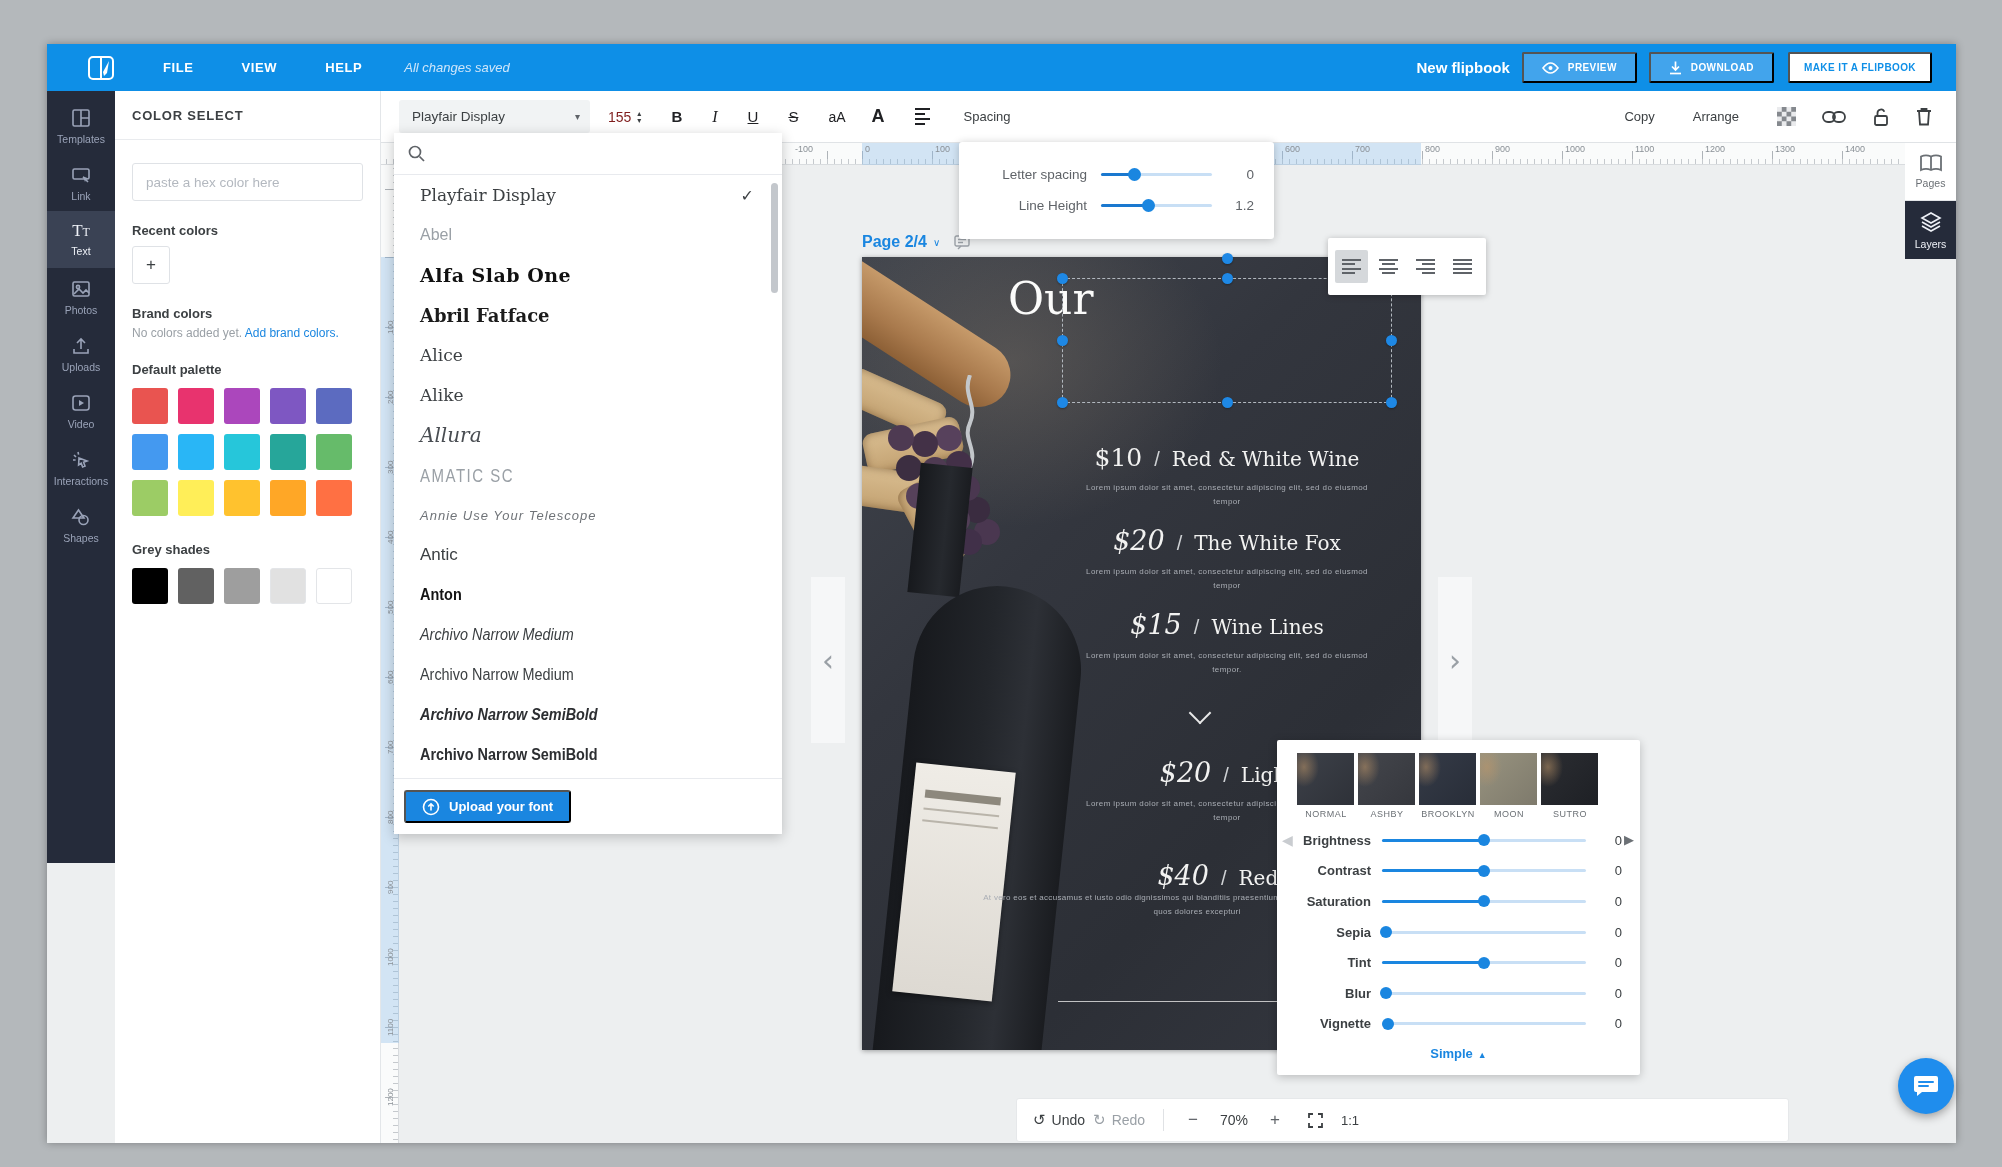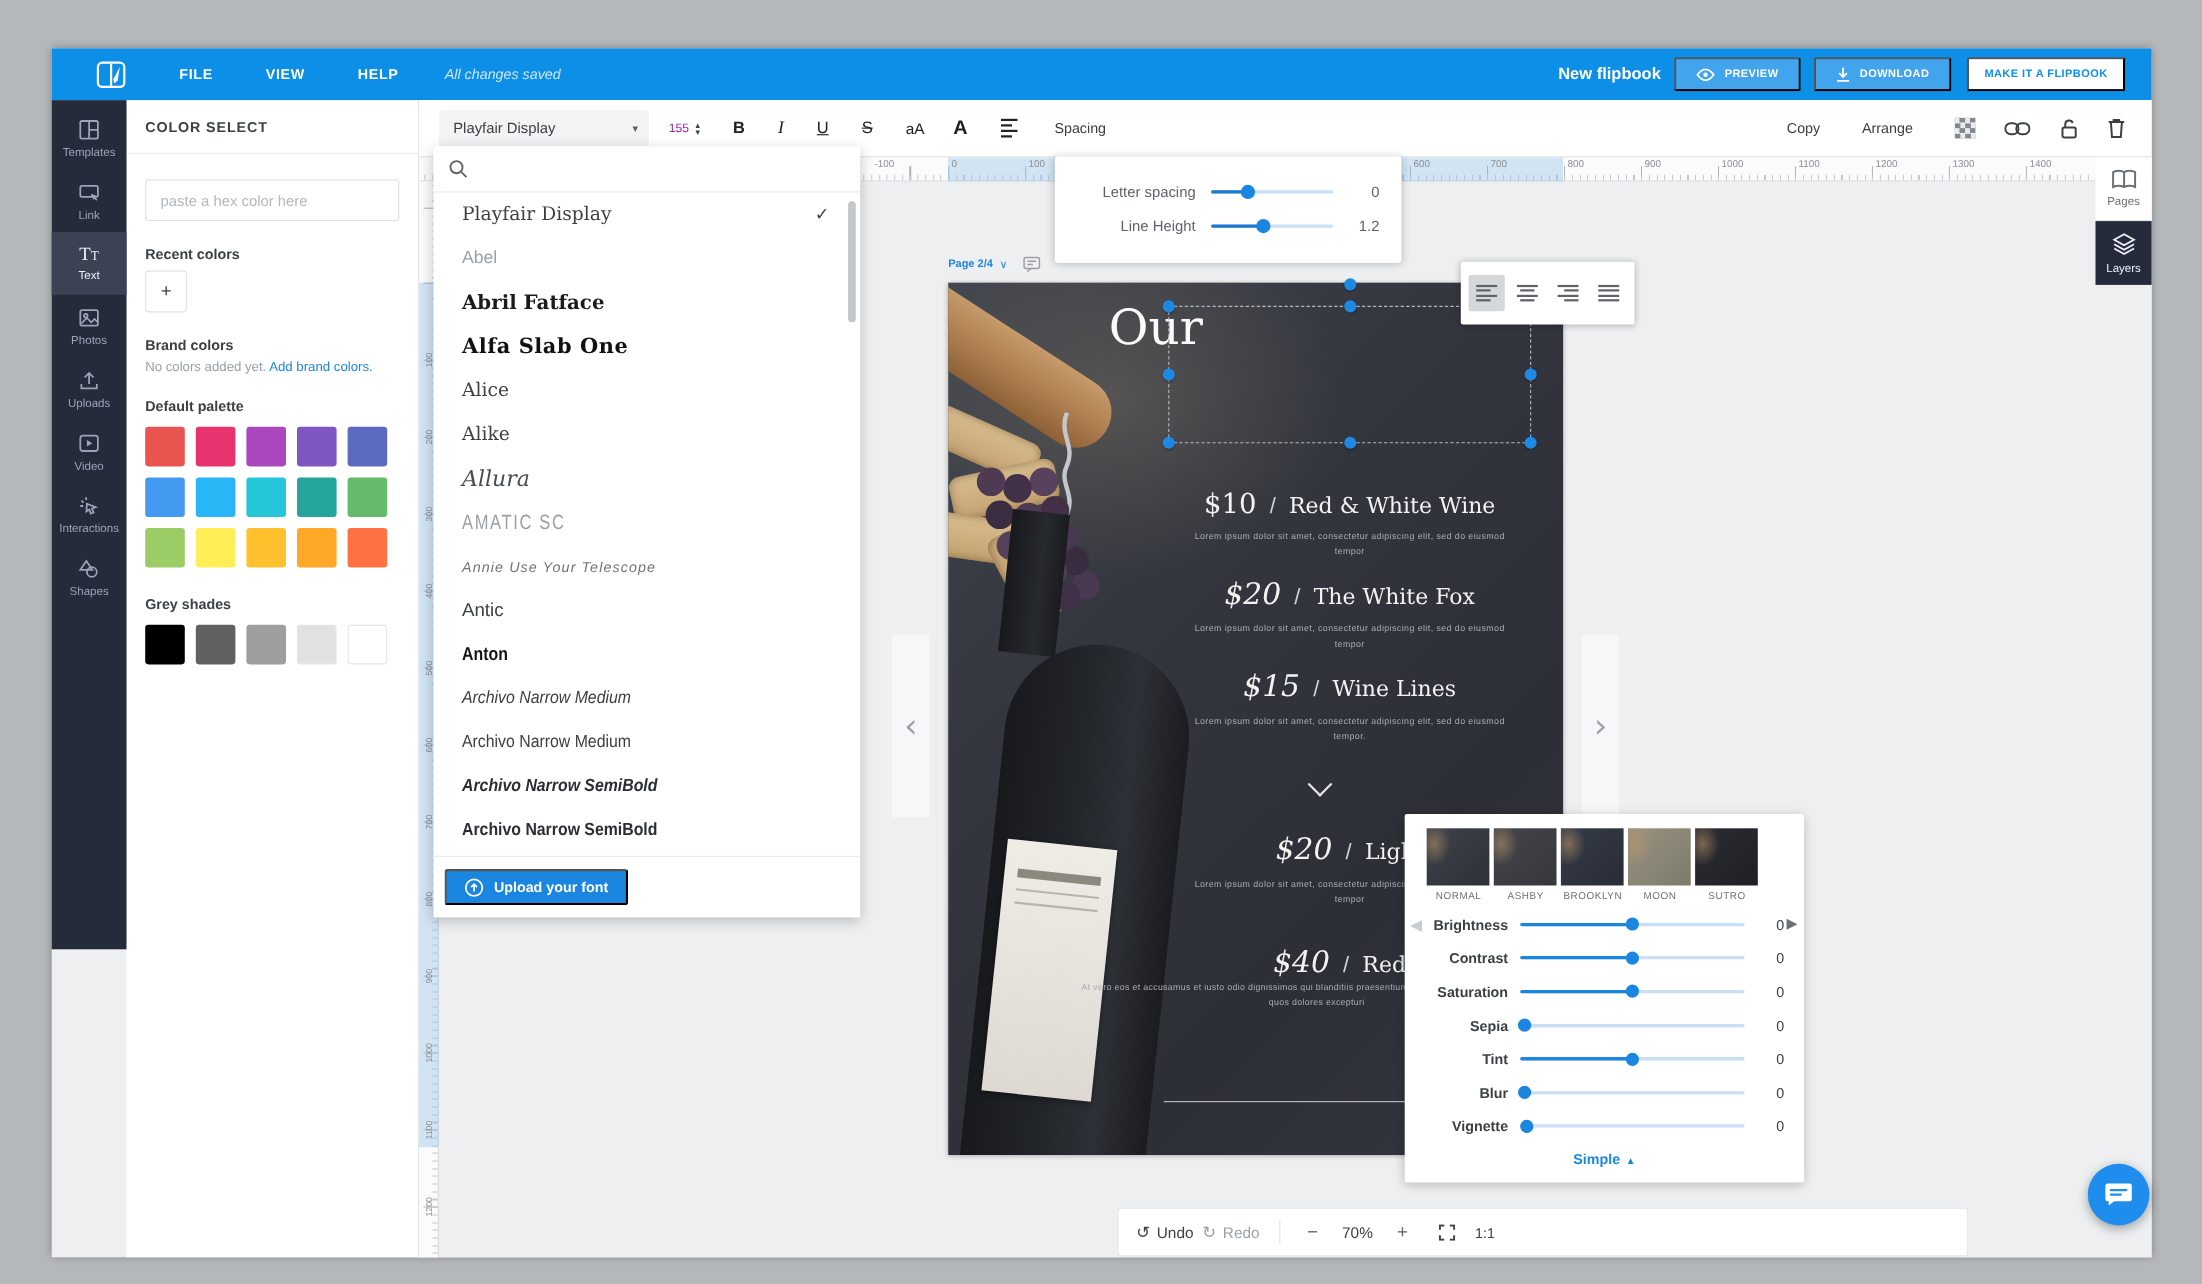--- a/index.html
+++ b/index.html
@@ -44,21 +44,21 @@
   .swatch-grid{display:flex;flex-wrap:wrap;gap:10px;margin-top:11px;width:230px;}
   .swatch{width:36px;height:36px;border-radius:3px;cursor:pointer;}
   .swatch.bordered{border:1px solid #e3e5e8;}
 
   
   .toolbar{position:absolute;left:381px;top:91px;width:1575px;height:52px;background:#fff;border-bottom:1px solid #e0e3e6;display:flex;align-items:center;z-index:23;}
   .font-select{margin-left:18px;width:191px;height:33px;background:#f1f3f4;border-radius:3px;display:flex;align-items:center;padding:0 10px 0 13px;cursor:pointer;}
   .font-select .fs-name{font-size:13.5px;color:#3c4043;flex:1;}
   .fs-caret{font-size:10px;color:#5f6368;}
   .size-box{margin-left:18px;display:flex;align-items:center;gap:6px;}
-  .size-val{font-size:11px;color:#a21caf;}
+  .size-val{font-size:14px;color:#7f1d1d;}
   .stepper{display:flex;flex-direction:column;line-height:7px;font-size:8px;color:#3c4043;cursor:pointer;}
   .fmt-btn{margin-left:30px;font-size:15px;color:#202124;cursor:pointer;background:none;border:none;font-family:"Liberation Sans",sans-serif;}
   .fmt-btn.b{font-weight:700;}
   .fmt-btn.i{font-family:"Liberation Serif",serif;font-style:italic;font-size:16px;}
   .fmt-btn.u{text-decoration:underline;}
   .fmt-btn.s{text-decoration:line-through;}
   .fmt-btn.case{font-size:14px;}
   .fmt-btn.clr{font-size:18px;font-weight:700;margin-left:26px;}
   .align-btn{margin-left:30px;display:flex;flex-direction:column;gap:3px;cursor:pointer;}
   .align-btn i{display:block;height:2px;background:#202124;}
@@ -85,21 +85,21 @@
   .v-ruler{position:absolute;left:381px;top:165px;width:18px;height:978px;background:#fafbfb;border-right:1px solid #d9dcdf;z-index:4;
     background-image:
       repeating-linear-gradient(to bottom,#c5c9cd 0 1px,transparent 1px 7px),
       repeating-linear-gradient(to bottom,#aeb3b8 0 1px,transparent 1px 70px);
     background-size:5px 100%,13px 100%;background-position:right 92px,right 92px;background-repeat:repeat-y;}
   .v-ruler-hl{position:absolute;left:0;top:92px;width:18px;height:786px;background:rgba(136,187,233,.35);}
   .v-labels{position:absolute;left:0;top:127px;width:18px;display:flex;flex-direction:column;}
   .vlab{flex:0 0 70px;height:70px;font-size:8px;color:#8a9096;writing-mode:vertical-rl;transform:rotate(180deg);display:flex;align-items:center;justify-content:center;}
 
   .page-indicator{position:absolute;left:862px;top:233px;display:flex;align-items:center;z-index:6;}
-  .pi-label{font-size:10px;font-weight:700;color:#1a86e0;cursor:pointer;}
+  .pi-label{font-size:16px;font-weight:700;color:#1a86e0;cursor:pointer;}
   .pi-caret{font-size:10px;color:#1a86e0;margin-left:6px;cursor:pointer;}
   .pi-comment{margin-left:14px;cursor:pointer;display:flex;}
 
   .page-strip{position:absolute;width:34px;height:166px;background:rgba(255,255,255,.5);z-index:6;display:flex;align-items:center;justify-content:center;cursor:pointer;}
   .strip-l{left:811px;top:577px;}
   .strip-r{left:1438px;top:577px;}
   .page-strip span{font-size:30px;color:#9aa0a6;font-family:"DejaVu Sans",sans-serif;}
 
   
   .page{position:absolute;left:862px;top:257px;width:559px;height:793px;z-index:5;overflow:hidden;
@@ -631,24 +631,24 @@
     </div>
     <div class="fd-list">
       <div class="font-item">
         <span class="f-playfair">Playfair Display</span>
         <span class="check">✓</span>
       </div>
       <div class="font-item">
           <span class="f-abel">Abel</span>
         </div>
       <div class="font-item">
+          <span class="f-alfa">Alfa Slab One</span>
+        </div>
+      <div class="font-item">
           <span class="f-abril">Abril Fatface</span>
-        </div>
-      <div class="font-item">
-          <span class="f-alfa">Alfa Slab One</span>
         </div>
       <div class="font-item">
           <span class="f-alice">Alice</span>
         </div>
       <div class="font-item">
           <span class="f-alike">Alike</span>
         </div>
       <div class="font-item">
           <span class="f-allura">Allura</span>
         </div>

